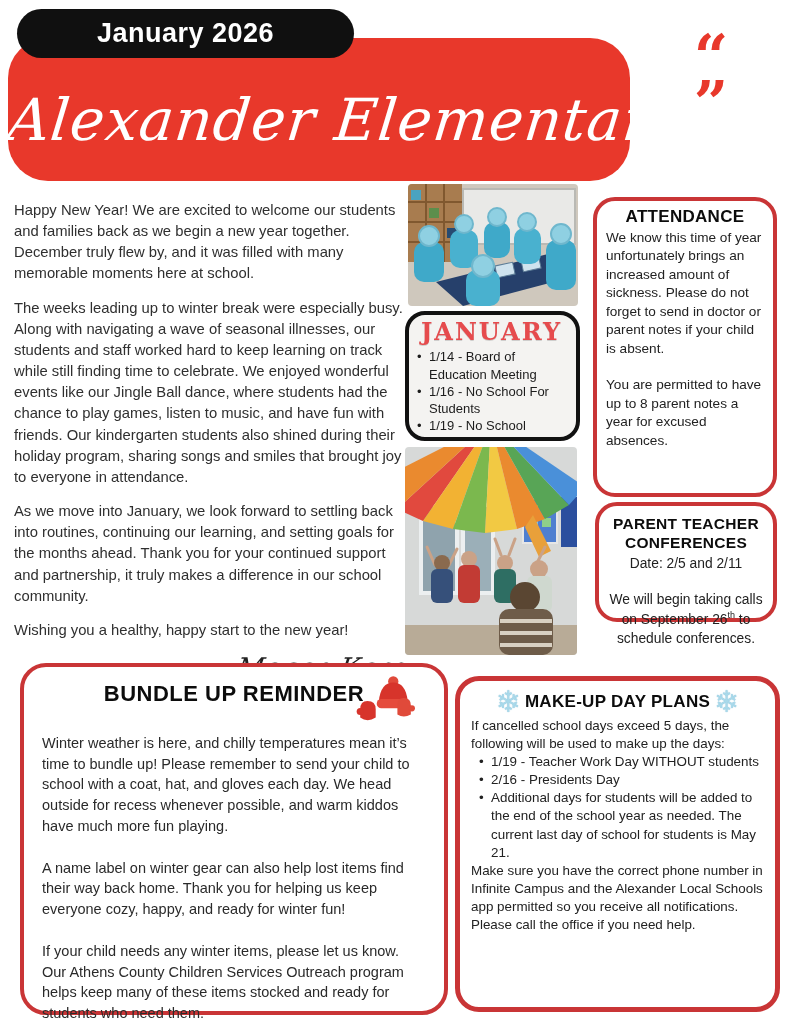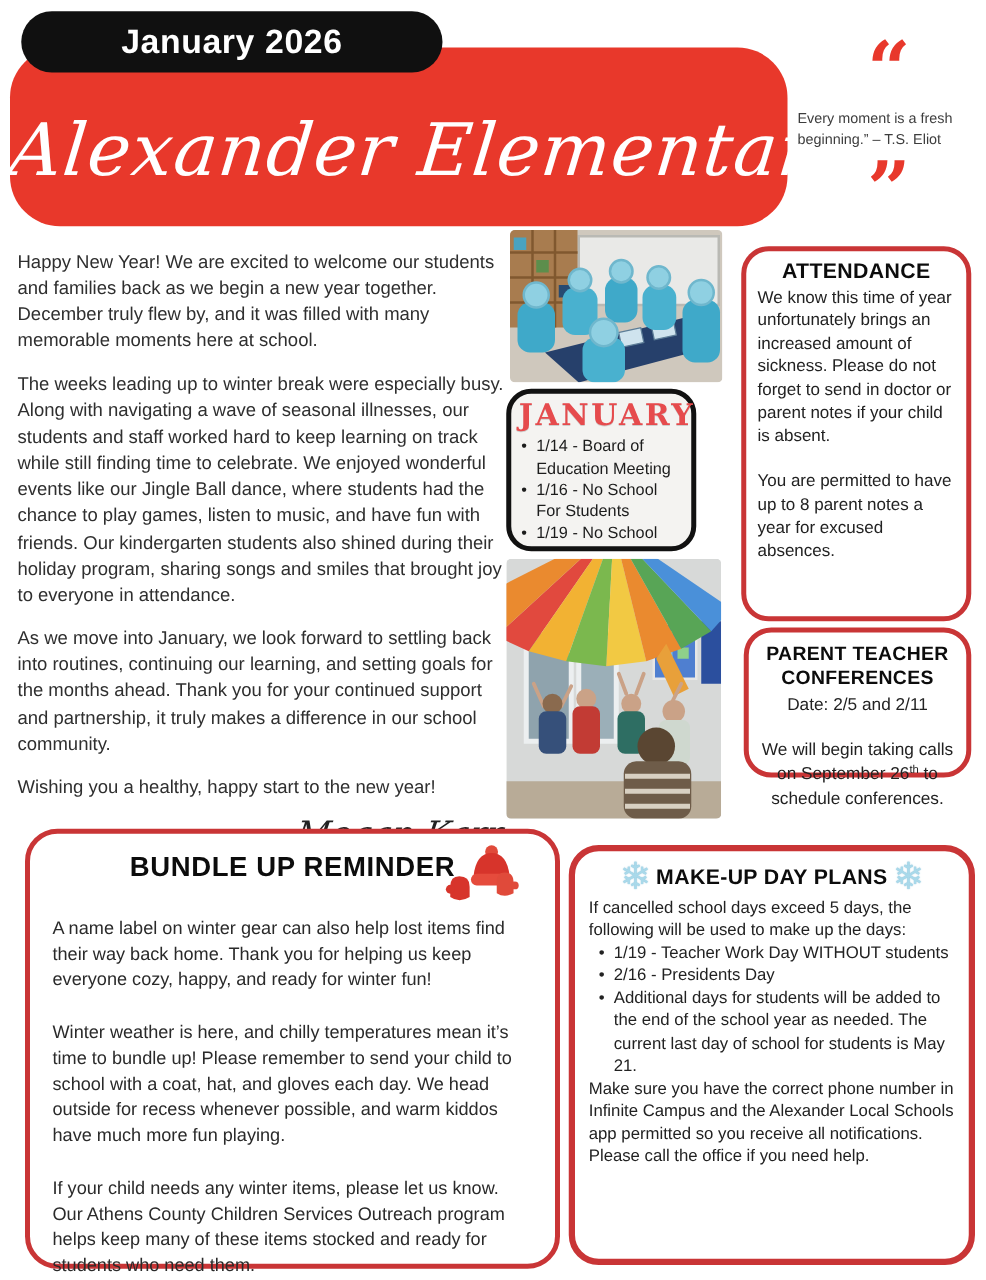--- a/index.html
+++ b/index.html
@@ -33,21 +33,21 @@
   .signature{width:100%;text-align:right;padding-right:8px;margin-top:2px;}
   .sig-name{font-family:"DejaVu Serif",serif;font-style:italic;font-size:27px;color:#222;transform:skewX(-8deg);display:inline-block;line-height:1;}
   .sig-title{font-size:12.5px;color:#555;margin-top:-2px;}
 
   
   .photo{position:absolute;border-radius:4px;overflow:hidden;}
   .photo svg{display:block;width:100%;height:100%;}
   .photo1{left:408px;top:184px;width:170px;height:122px;}
   .photo2{left:405px;top:447px;width:172px;height:208px;}
 
-  .january-box{position:absolute;left:405px;top:311px;width:152px;height:130px;background:#f4f3f1;
+  .january-box{position:absolute;left:405px;top:311px;width:175px;height:130px;background:#f4f3f1;
     border:4px solid #111;border-radius:20px;padding:4px 8px 4px 6px;}
   .january-title{font-family:"DejaVu Serif",serif;font-weight:bold;font-size:24px;letter-spacing:2px;
     color:var(--january_red);text-align:center;line-height:1.1;text-shadow:0 1px 0 rgba(0,0,0,.15);}
   .january-box ul{list-style:none;margin-top:3px;}
   .january-box li{position:relative;padding-left:14px;font-size:13px;line-height:1.32;color:#1c1c1c;}
   .january-box li::before{content:"•";position:absolute;left:2px;top:0;}
 
   
   .red-outline-box{position:absolute;background:#fff;border:4px solid var(--box_border_red);border-radius:22px;}
   .attendance-box{left:593px;top:197px;width:184px;height:300px;padding:6px 9px;}
@@ -85,21 +85,20 @@
 <div class="page">
 
   <div class="red-banner">
     <div class="school-script">Alexander Elementary</div>
   </div>
   <div class="month-pill">
     <span>January 2026</span>
   </div>
   <div class="quote-block">
     <span class="quote-glyph">“</span>
-    <div class="quote-text">Every moment is a fresh beginning.” – T.S. Eliot</div>
     <span class="quote-glyph close">”</span>
   </div>
 
   <div class="article">
     <p>Happy New Year! We are excited to welcome our students and families back as we begin a new year together. December truly flew by, and it was filled with many memorable moments here at school.</p>
     <p>The weeks leading up to winter break were especially busy. Along with navigating a wave of seasonal illnesses, our students and staff worked hard to keep learning on track while still finding time to celebrate. We enjoyed wonderful events like our Jingle Ball dance, where students had the chance to play games, listen to music, and have fun with friends. Our kindergarten students also shined during their holiday program, sharing songs and smiles that brought joy to everyone in attendance.</p>
     <p>As we move into January, we look forward to settling back into routines, continuing our learning, and setting goals for the months ahead. Thank you for your continued support and partnership, it truly makes a difference in our school community.</p>
     <p>Wishing you a healthy, happy start to the new year!</p>
     <div class="signature">
       <span class="sig-name">Megan Karr</span>
@@ -222,22 +221,22 @@
     <svg class="winter-icon" viewBox="0 0 60 48">
       <circle cx="38" cy="7" r="5" fill="#e04a3a"></circle>
       <path d="M24 26 Q26 8 38 8 Q50 8 52 26 Z" fill="#d7342b"></path>
       <rect x="22" y="24" width="32" height="9" rx="4.5" fill="#e54b3c"></rect>
       <path d="M6 34 q0 -8 7 -8 q8 0 8 8 l0 8 q-8 5 -15 0 Z" fill="#d7342b"></path>
       <circle cx="6" cy="36" r="3.4" fill="#d7342b"></circle>
       <path d="M42 30 q0 -7 6 -7 q7 0 7 7 l0 9 q-7 4 -13 0 Z" fill="#e04a3a"></path>
       <circle cx="56" cy="33" r="3" fill="#e04a3a"></circle>
     </svg>
     <div class="bundle-body">
+      <p>Winter weather is here, and chilly temperatures mean it’s time to bundle up! Please remember to send your child to school with a coat, hat, and gloves each day. We head outside for recess whenever possible, and warm kiddos have much more fun playing.</p>
       <p>A  name label on winter gear can also help lost items find their way back home. Thank you for helping us keep everyone cozy, happy, and ready for winter fun!</p>
-      <p>Winter weather is here, and chilly temperatures mean it’s time to bundle up! Please remember to send your child to school with a coat, hat, and gloves each day. We head outside for recess whenever possible, and warm kiddos have much more fun playing.</p>
       <p>If your child needs any winter items, please let us know. Our Athens County Children Services Outreach program helps keep many of these items stocked and ready for students who need them.</p>
     </div>
   </div>
 
   <div class="red-outline-box makeup-box">
     <div class="makeup-title-row">
       <span class="snowflake">❄</span>
       <span class="box-title">MAKE-UP DAY PLANS</span>
       <span class="snowflake">❄</span>
     </div>

